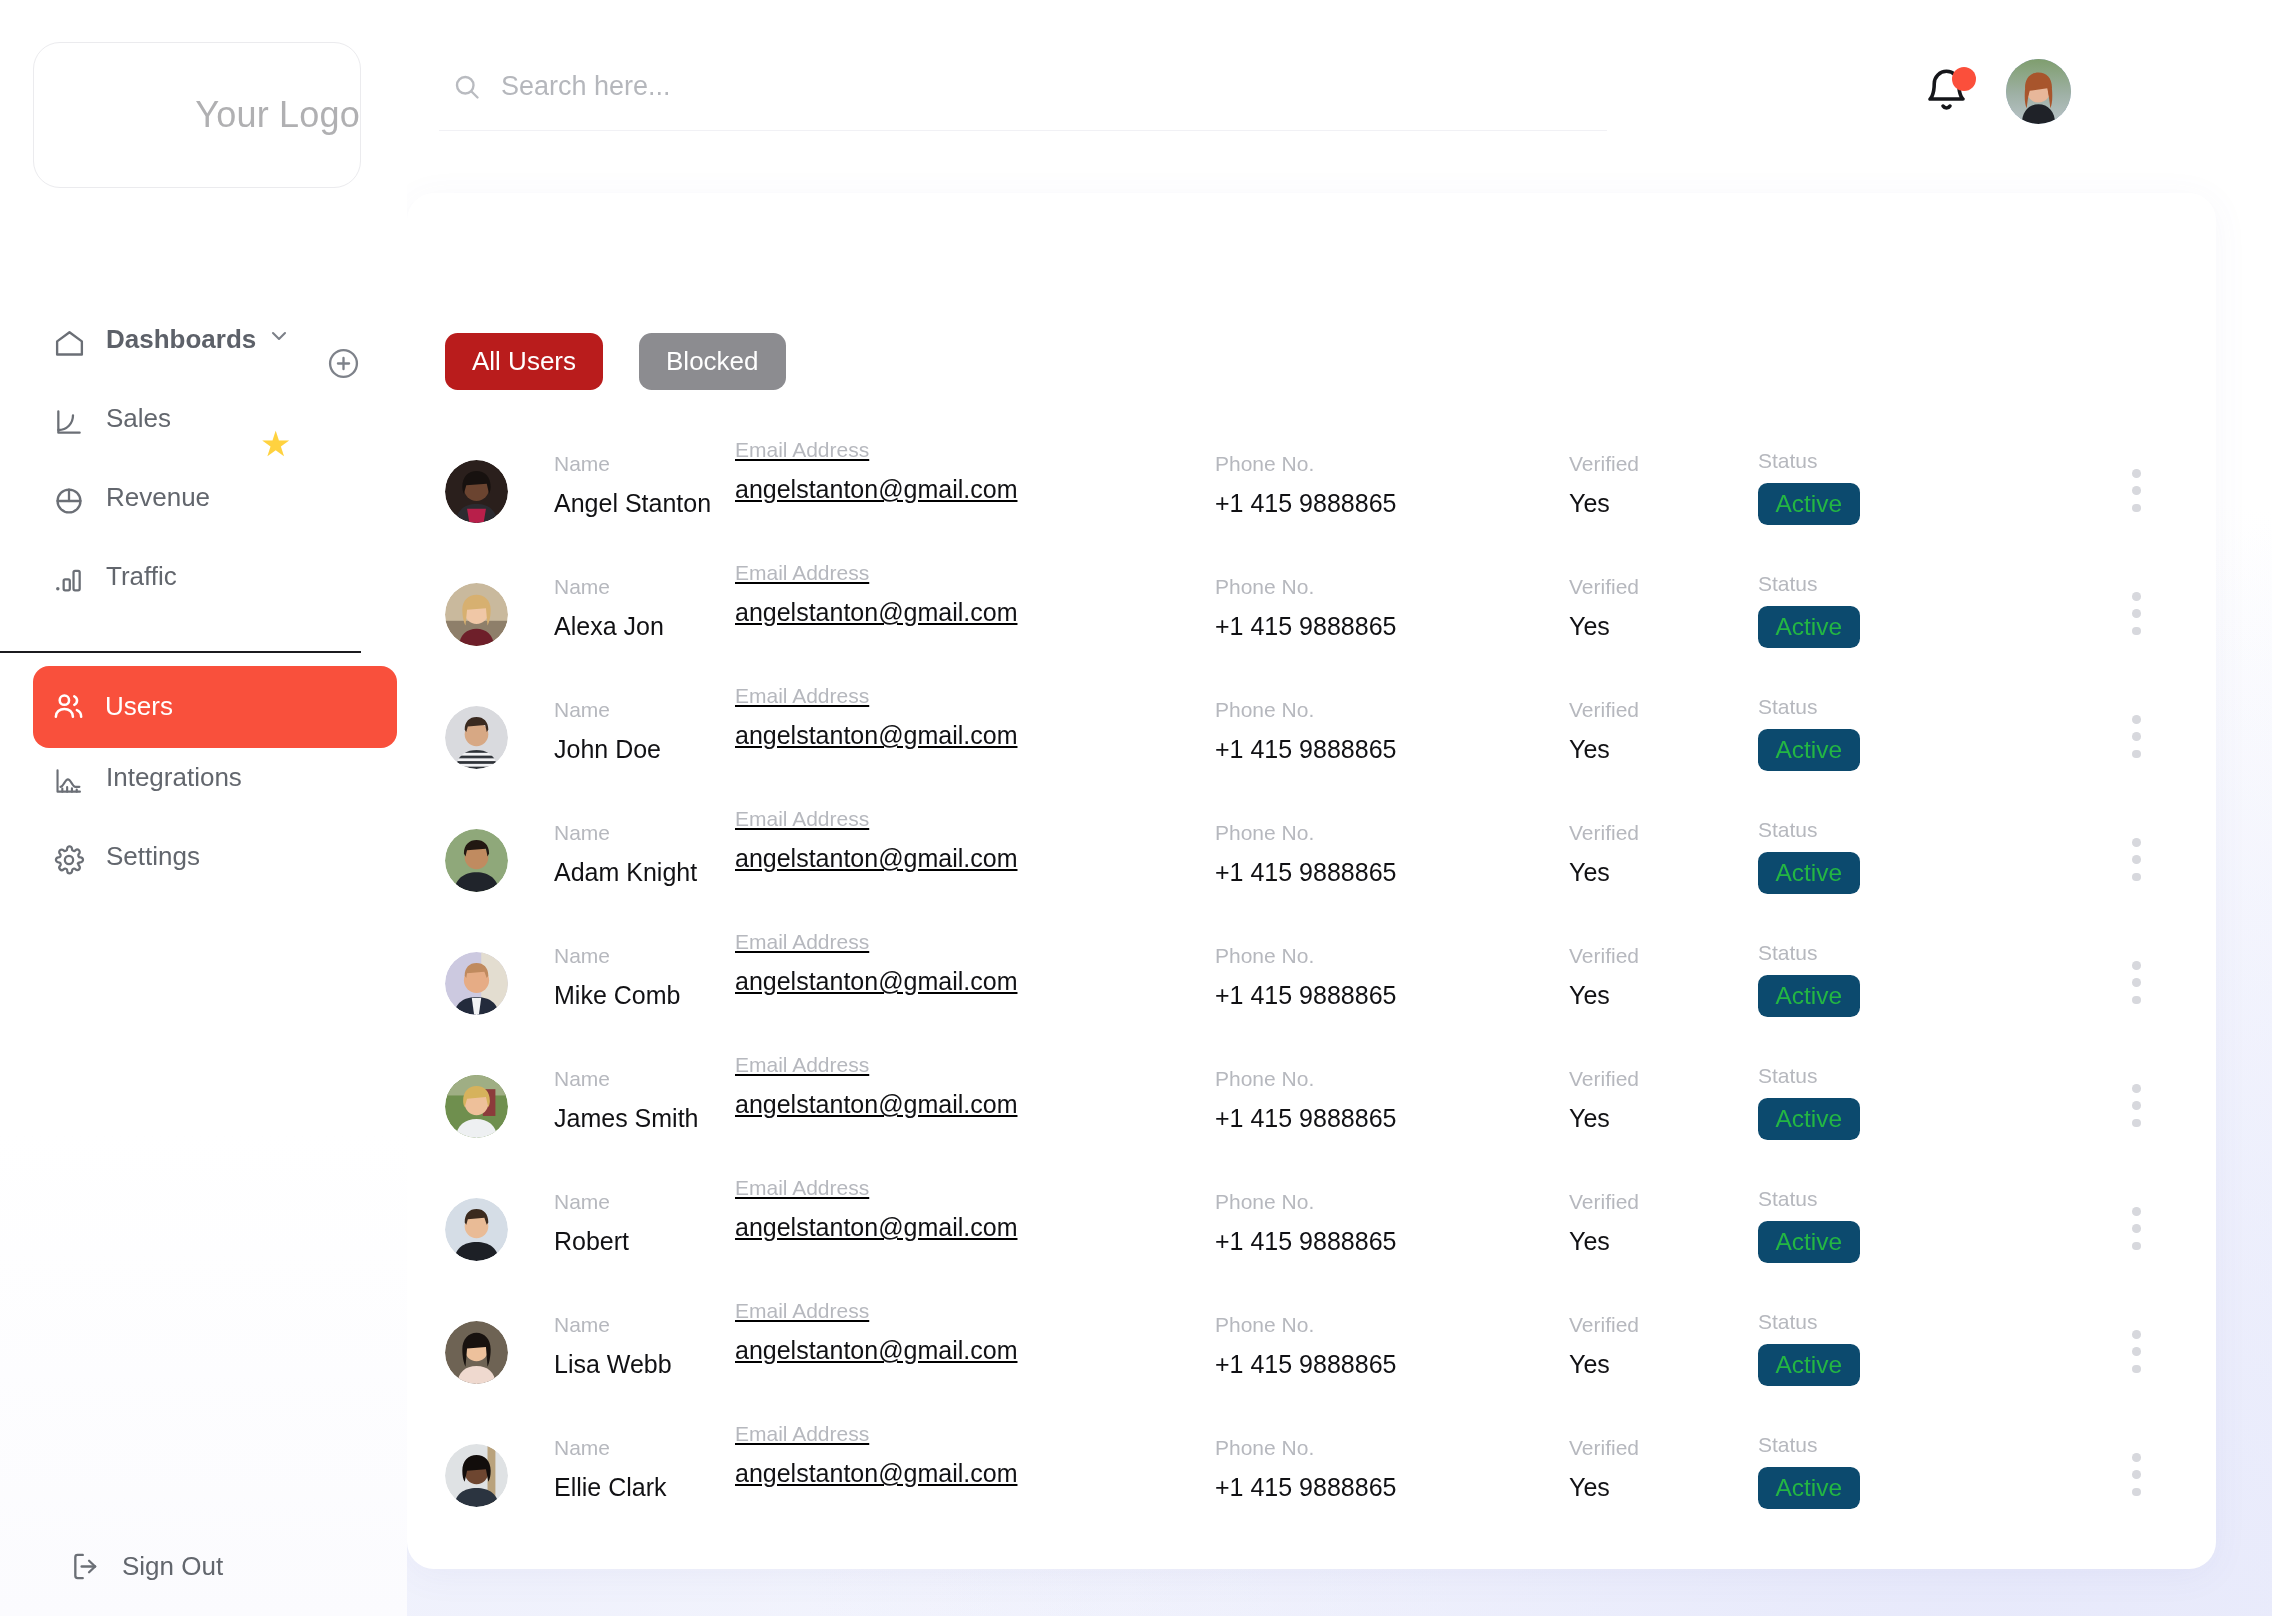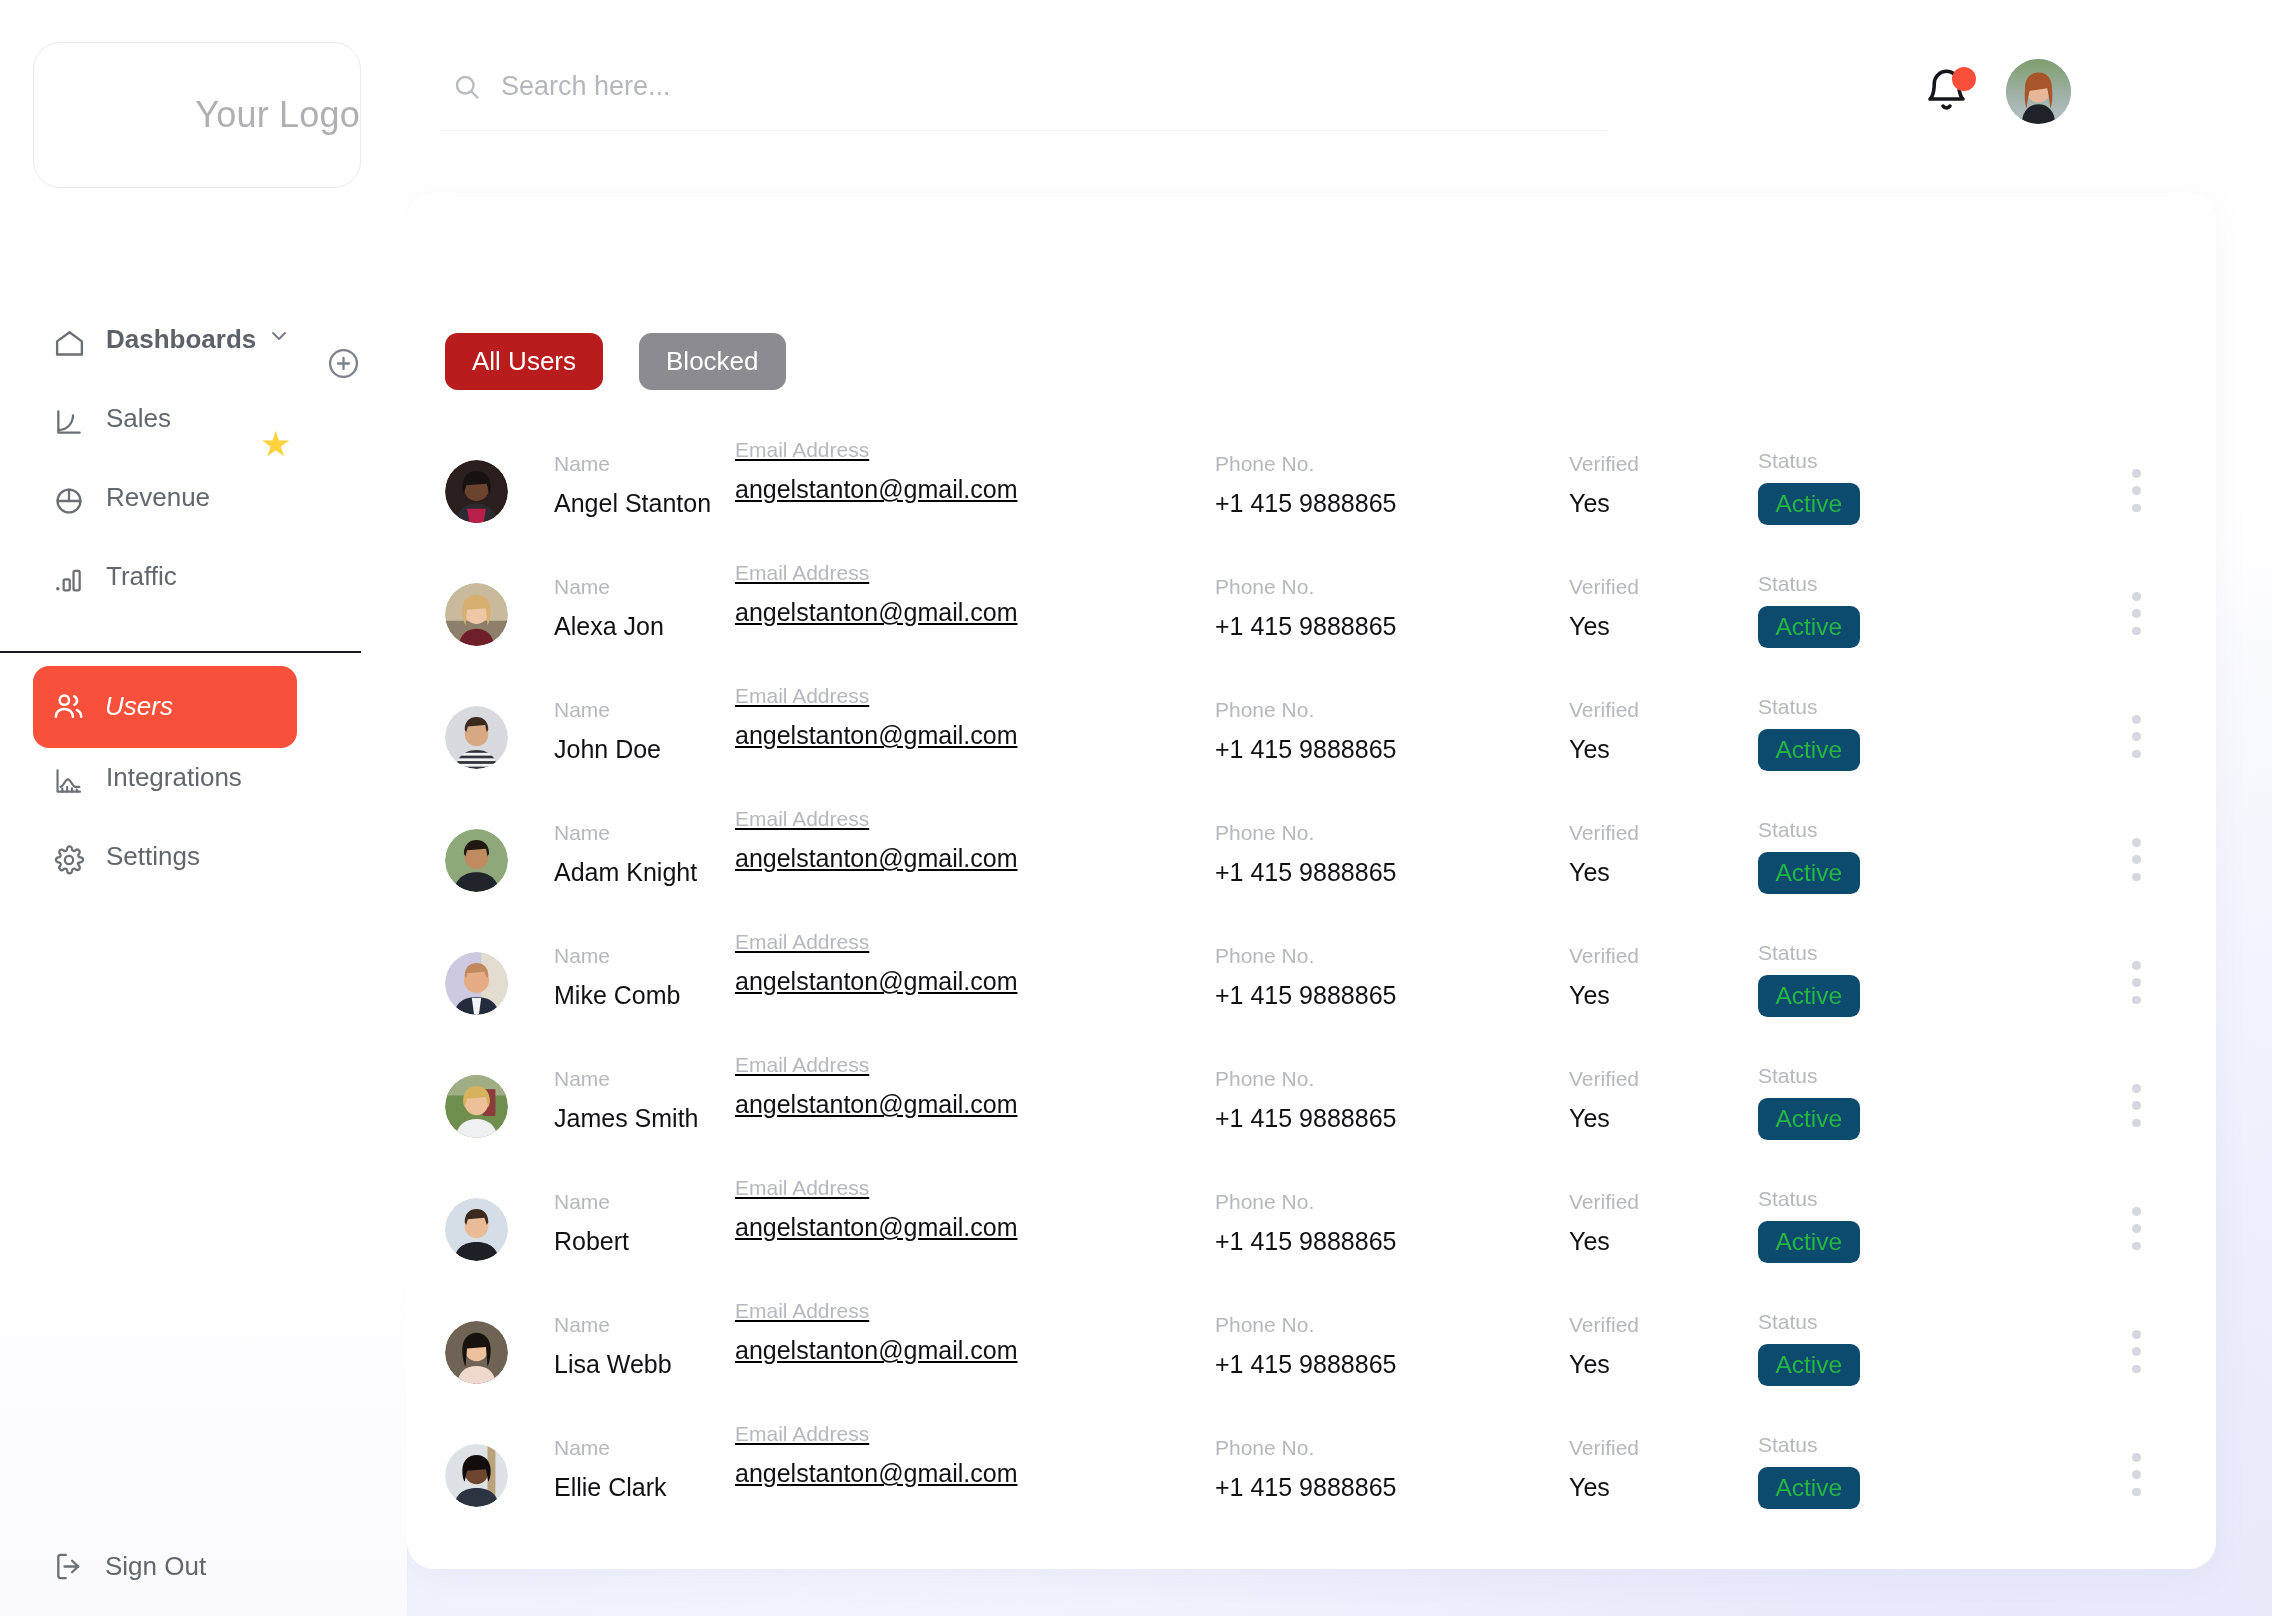--- a/index.html
+++ b/index.html
@@ -91,36 +91,35 @@
   }
 
   .nav-sep {
     width: 361px; height: 2.4px;
     background: #1b1b1f;
     margin: 11px 0 12.6px 0;
   }
 
   .nav-pill {
     margin: 0 0 0 33px;
-    width: 264px; height: 82px;
+    width: 364px; height: 82px;
     background: #f9503c;
     border-radius: 16px;
     display: flex; align-items: center;
     padding-left: 16px;
-    font-style: italic;
   }
   .nav-pill .ico { color: #ffffff; width: 38px; flex: 0 0 38px; display:flex; align-items:center; justify-content:center; }
   .nav-pill .lbl { margin-left: 18px; font-size: 26px; color: #ffffff; font-weight: 500; }
 
   .signout {
     position: absolute;
     left: 0; top: 1531px;
     height: 71px;
     display: flex; align-items: center;
-    padding-left: 49px;
+    padding-left: 66px;
   }
   .signout .ico { width: 38px; flex:0 0 38px; display:flex; align-items:center; justify-content:center; color:#6b6f76; }
   .signout .lbl { margin-left: 18px; font-size: 26px; color: #62666d; }
 
   
   .topbar {
     position: absolute;
     left: 407px; top: 4px;
     width: 1865px; height: 183px;
   }

